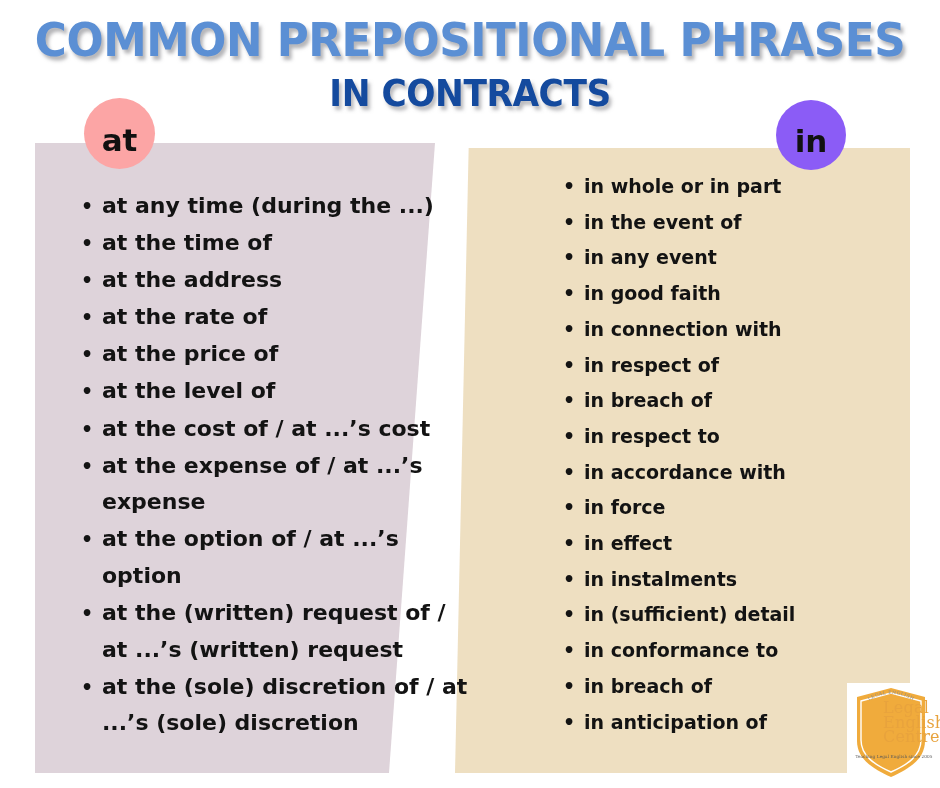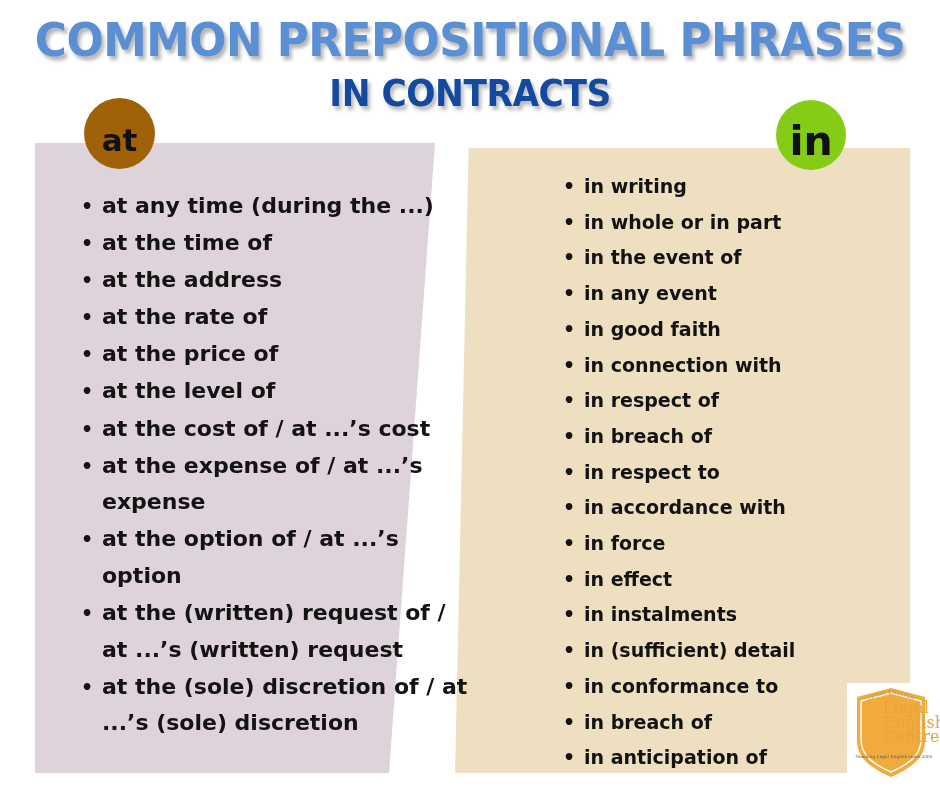--- a/index.html
+++ b/index.html
@@ -88,31 +88,31 @@
     font-family: "DejaVu Sans", sans-serif;
     font-weight: bold;
     color: #111111;
     z-index: 5;
   }
   .badge-at {
     left: 84px;
     top: 98px;
     width: 71px;
     height: 71px;
-    background: #a16207;
+    background: #fca5a5;
     font-size: 31px;
   }
   .badge-at span { position: relative; top: 6px; }
   .badge-in {
     left: 776px;
     top: 100px;
     width: 70px;
     height: 70px;
-    background: #84cc16;
-    font-size: 41px;
+    background: #8b5cf6;
+    font-size: 31px;
   }
   .badge-in span { position: relative; top: 6px; }
 
   
   .list {
     position: absolute;
     z-index: 3;
     margin: 0;
     padding: 0;
     list-style: none;
@@ -227,21 +227,20 @@
     <li>at the price of</li>
     <li>at the level of</li>
     <li>at the cost of / at ...’s cost</li>
     <li>at the expense of / at ...’s expense</li>
     <li>at the option of / at ...’s option</li>
     <li>at the (written) request of / at ...’s (written) request</li>
     <li>at the (sole) discretion of / at ...’s (sole) discretion</li>
   </ul>
 
   <ul class="list list-right">
-    <li>in writing</li>
     <li>in whole or in part</li>
     <li>in the event of</li>
     <li>in any event</li>
     <li>in good faith</li>
     <li>in connection with</li>
     <li>in respect of</li>
     <li>in breach of</li>
     <li>in respect to</li>
     <li>in accordance with</li>
     <li>in force</li>

